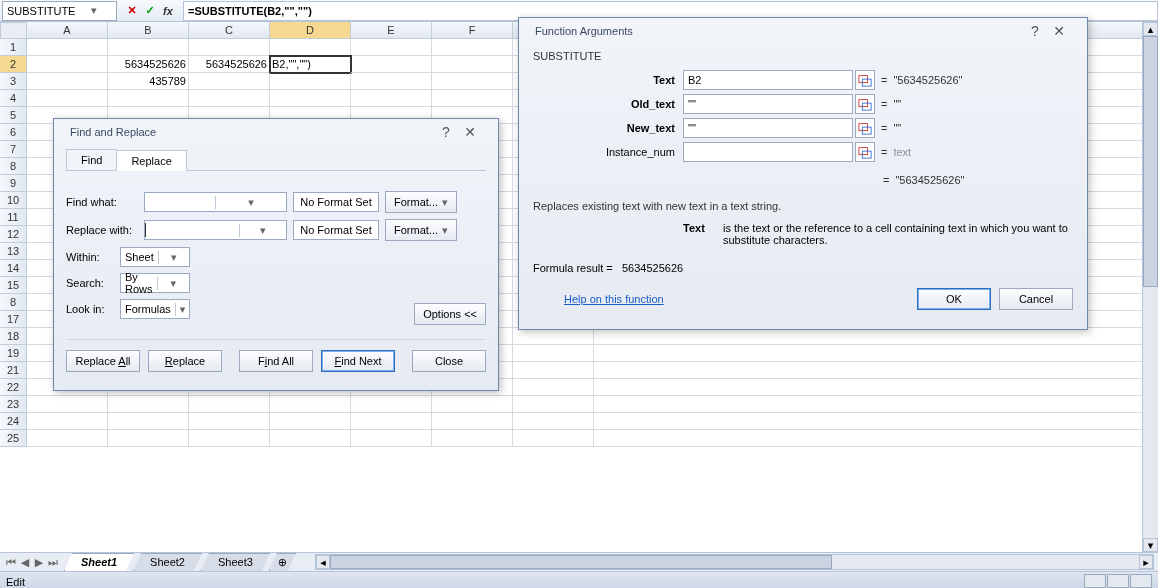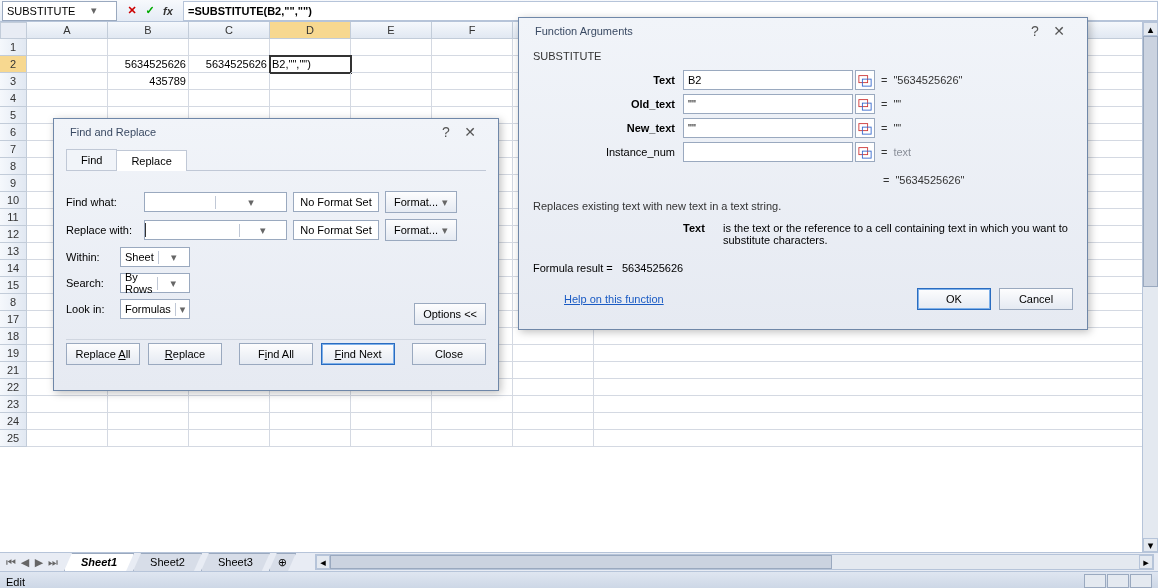--- a/index.html
+++ b/index.html
@@ -80,21 +80,21 @@
 .fr-btn .dd { margin-left:4px; color:#666; }
 .fr-opts { display:flex; margin-top:6px; }
 .fr-left { width:150px; }
 .fr-left .orow { display:flex; align-items:center; margin-bottom:6px; }
 .fr-left .orow label { width:54px; }
 .fr-sel { width:70px; height:20px; border:1px solid #9aa9bf; background:#fff; display:flex; align-items:center; }
 .fr-sel span { flex:1; padding:0 4px; }
 .fr-sel .dd { width:16px; text-align:center; border-left:1px solid #c0c8d6; color:#666; }
 .fr-chk { display:flex; align-items:center; margin-bottom:6px; }
 .fr-chk input { margin-right:4px; }
-.fr-buttons { display:flex; gap:8px; justify-content:flex-start; margin-top:14px; border-top:1px solid #d0d6e0; padding-top:3px; }
+.fr-buttons { display:flex; gap:8px; justify-content:flex-start; margin-top:14px; border-top:1px solid #d0d6e0; padding-top:10px; }
 .fr-buttons .fr-btn { min-width:74px; justify-content:center; }
 .fr-buttons .primary { border:1px solid #2a6cc0; box-shadow:0 0 0 1px #7db0ea inset; }
 
 
 .fa-dialog { left:518px; top:17px; width:570px; height:313px; }
 .fa-body { padding:6px 14px 10px; }
 .fa-fn { font-weight:normal; color:#333; margin-bottom:8px; }
 .fa-args { margin-left:40px; margin-bottom:12px; }
 .fa-arow { display:flex; align-items:center; margin-bottom:4px; }
 .fa-arow .aname { width:110px; text-align:right; padding-right:8px; }

